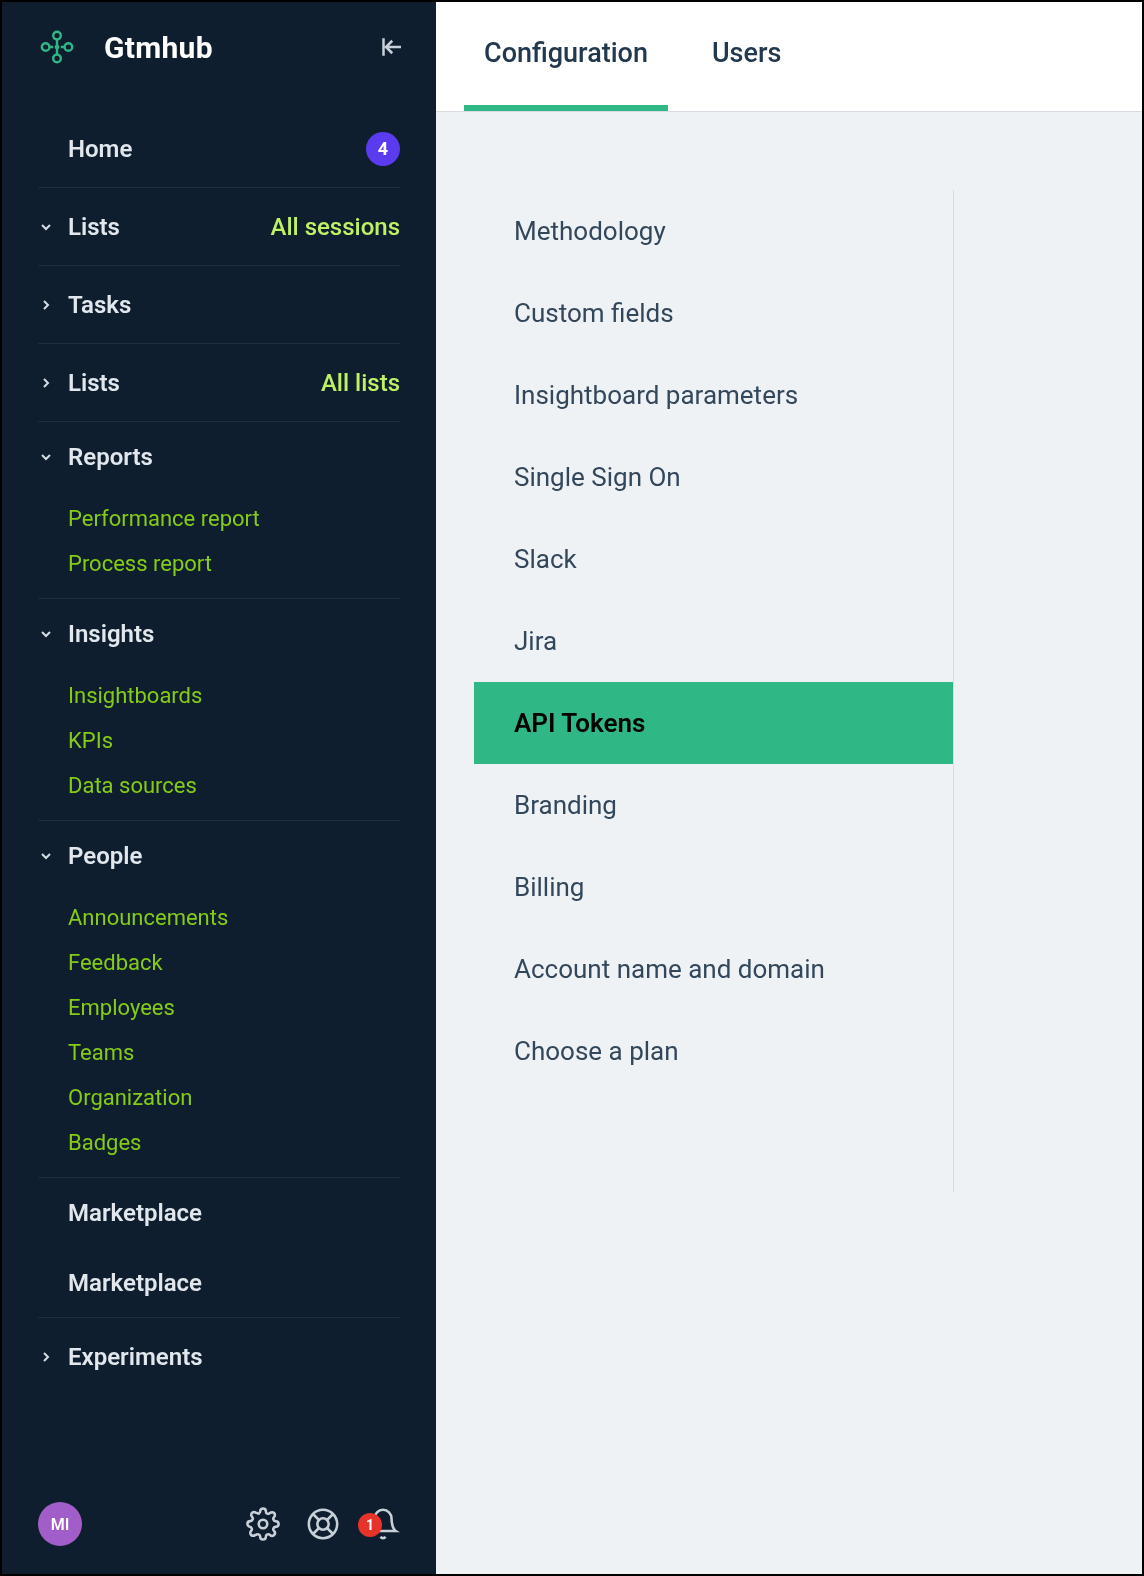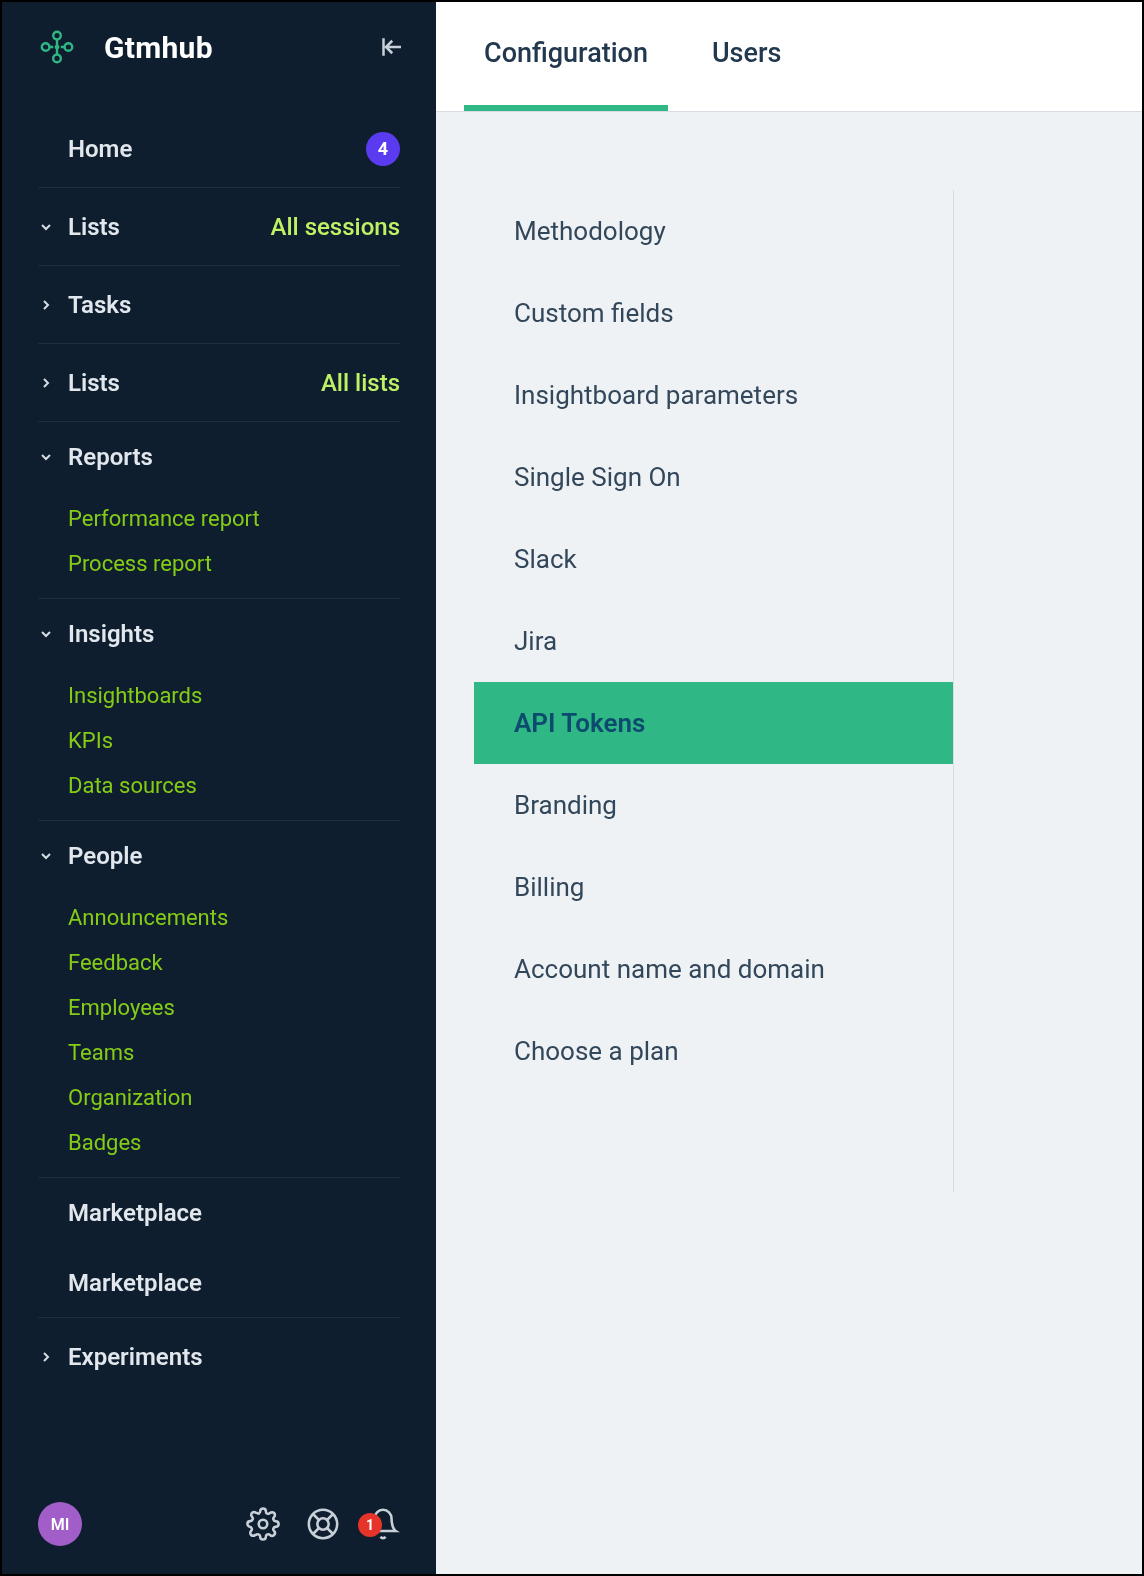--- a/index.html
+++ b/index.html
@@ -190,21 +190,21 @@
       height: 82px;
       display: flex;
       align-items: center;
       padding-left: 40px;
       font-size: 26px;
       color: #33475b;
       cursor: pointer;
     }
     .settings-item.selected {
       background: #2fb885;
-      color: #0c4a6e;
+      color: #000000;
       font-weight: 600;
     }
   </style>
 </head>
 <body>
 
 <div class="page-wrapper">
 
   <nav class="sidebar">
     <div class="sidebar-header">

